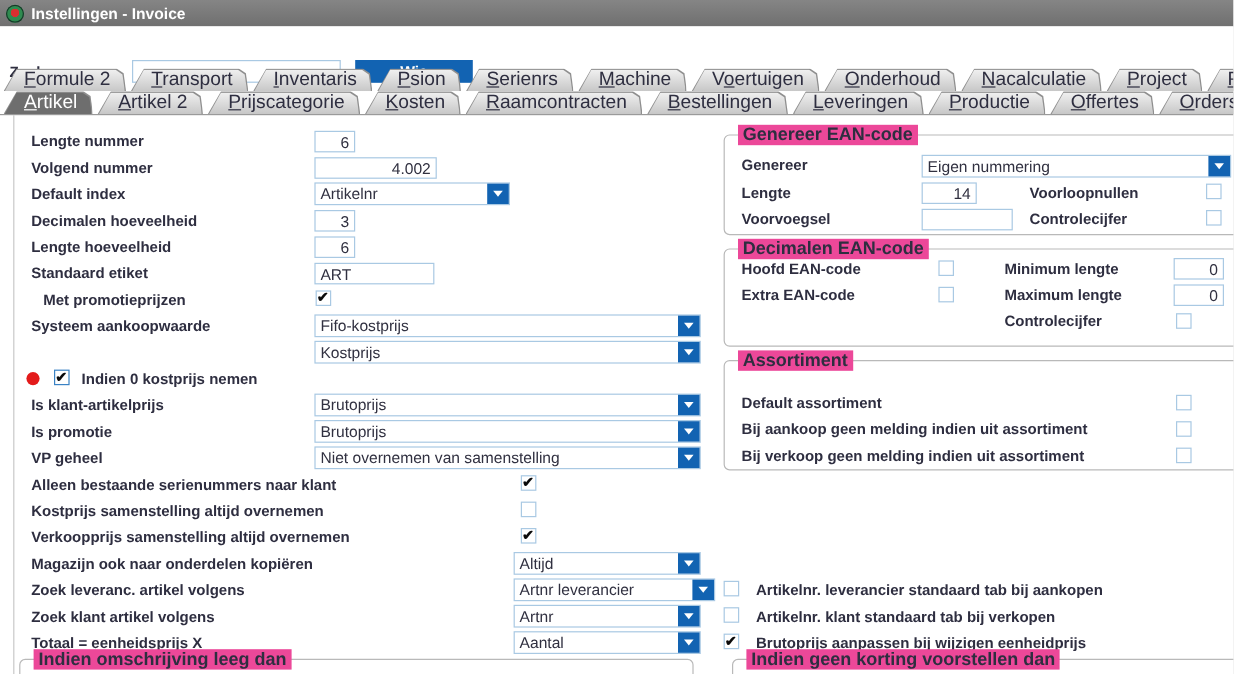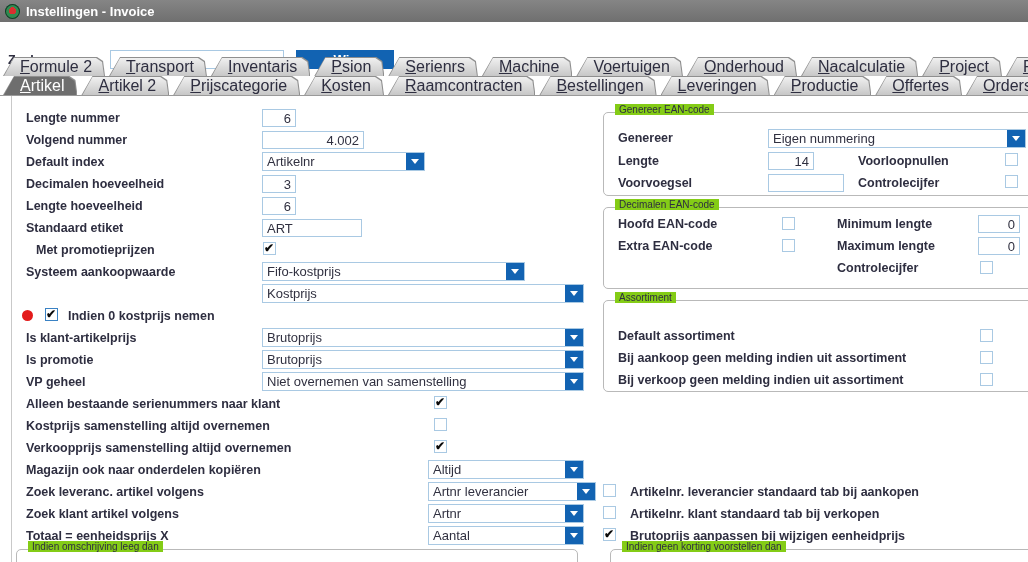--- a/index.html
+++ b/index.html
@@ -43,22 +43,22 @@
   .dd{position:absolute;height:19px;border:1px solid #a9c9e3;background:#fff;display:flex;cursor:default;}
   .dd-text{flex:1;font-size:13px;color:#303040;padding:1px 0 0 4px;overflow:hidden;white-space:nowrap;}
   .dd-btn{width:18px;height:100%;background:#1263b2;display:flex;align-items:center;justify-content:center;flex:0 0 auto;}
   .dd-btn::after{content:"";border-left:4px solid transparent;border-right:4px solid transparent;border-top:5px solid #fff;}
   .cb{position:absolute;width:13px;height:13px;border:1px solid #a9c9e3;background:#fff;cursor:default;}
   .cb.checked::after{content:"✔";position:absolute;left:0px;top:-1px;font-size:12px;line-height:13px;
                      font-weight:bold;color:#0a0a0a;}
   .cb.focus{border-color:#3a82c4;}
   .reddot{position:absolute;width:11px;height:11px;border-radius:50%;background:#e31b1b;}
   .group{position:absolute;border:1px solid #b9b9b9;border-radius:5px;background:transparent;}
-  .gtitle{position:absolute;top:-9px;left:11px;background:#84cc16;padding:0 4px;
-          font-weight:normal;font-size:10px;color:#2e2e40;white-space:nowrap;}
+  .gtitle{position:absolute;top:-9px;left:11px;background:#ec4899;padding:0 4px;
+          font-weight:bold;font-size:15px;color:#2e2e40;white-space:nowrap;}
   u{text-decoration:underline;}
 </style>
 </head>
 <body>
 
 <div class="window">
 
   <div class="titlebar">
     <span class="appicon"></span>
     <span class="titletext">Instellingen - Invoice</span>
@@ -188,21 +188,21 @@
   <span class="flabel" style="left:26px;top:196px">Lengte hoeveelheid</span>
   <input class="tinput num" style="left: 262px; top: 197px; width: 34px;" value="6">
 
   <span class="flabel" style="left:26px;top:218px">Standaard etiket</span>
   <input class="tinput" style="left: 262px; top: 219px; width: 100px;" value="ART">
 
   <span class="flabel" style="left:36px;top:240px">Met promotieprijzen</span>
   <div class="cb checked" style="left:263px;top:242px"></div>
 
   <span class="flabel" style="left:26px;top:262px">Systeem aankoopwaarde</span>
-  <div class="dd" style="left:262px;top:262px;width:263px">
+  <div class="dd" style="left:262px;top:262px;width:322px">
     <span class="dd-text">Fifo-kostprijs</span>
     <span class="dd-btn"></span>
   </div>
 
   <div class="dd" style="left:262px;top:284px;width:322px">
     <span class="dd-text">Kostprijs</span>
     <span class="dd-btn"></span>
   </div>
 
   <span class="reddot" style="left:22px;top:310px"></span>

